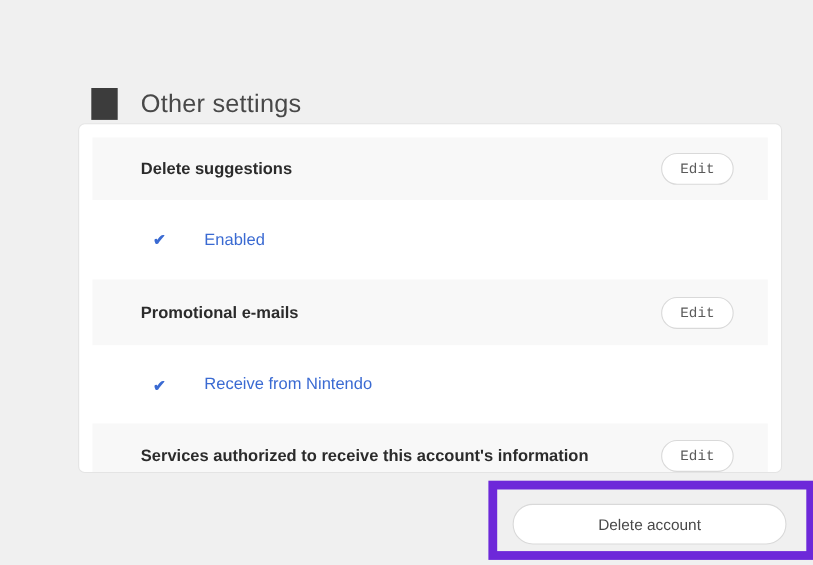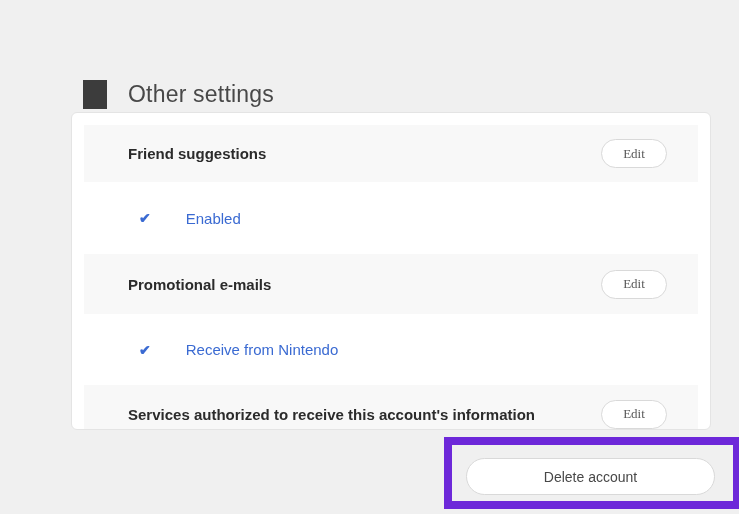--- a/index.html
+++ b/index.html
@@ -60,21 +60,21 @@
     font-size: 15px;
     font-weight: bold;
     color: #2b2b2b;
   }
   .edit-btn {
     width: 66px;
     height: 29px;
     background: #ffffff;
     border: 1px solid #d9d9d9;
     border-radius: 15px;
-    font-family: Liberation Serif, serif;
+    font-family: Liberation Mono, monospace;
     font-size: 13px;
     color: #5a5a5a;
     display: flex;
     align-items: center;
     justify-content: center;
     cursor: pointer;
     flex-shrink: 0;
   }
   .value-row {
     background: #ffffff;
@@ -128,21 +128,21 @@
 <div class="screen">
 
   <div class="page-title-row">
     <div class="accent-bar"></div>
     <div class="page-title">Other settings</div>
   </div>
 
   <div class="card">
 
     <div class="section-header h1">
-      <span class="section-label">Friend suggestions</span>
+      <span class="section-label">Delete suggestions</span>
       <button class="edit-btn">Edit</button>
     </div>
     <div class="value-row v1">
       <span class="check-icon">✔</span>
       <span class="value-text">Enabled</span>
     </div>
 
     <div class="section-header h2">
       <span class="section-label">Promotional e-mails</span>
       <button class="edit-btn">Edit</button>

